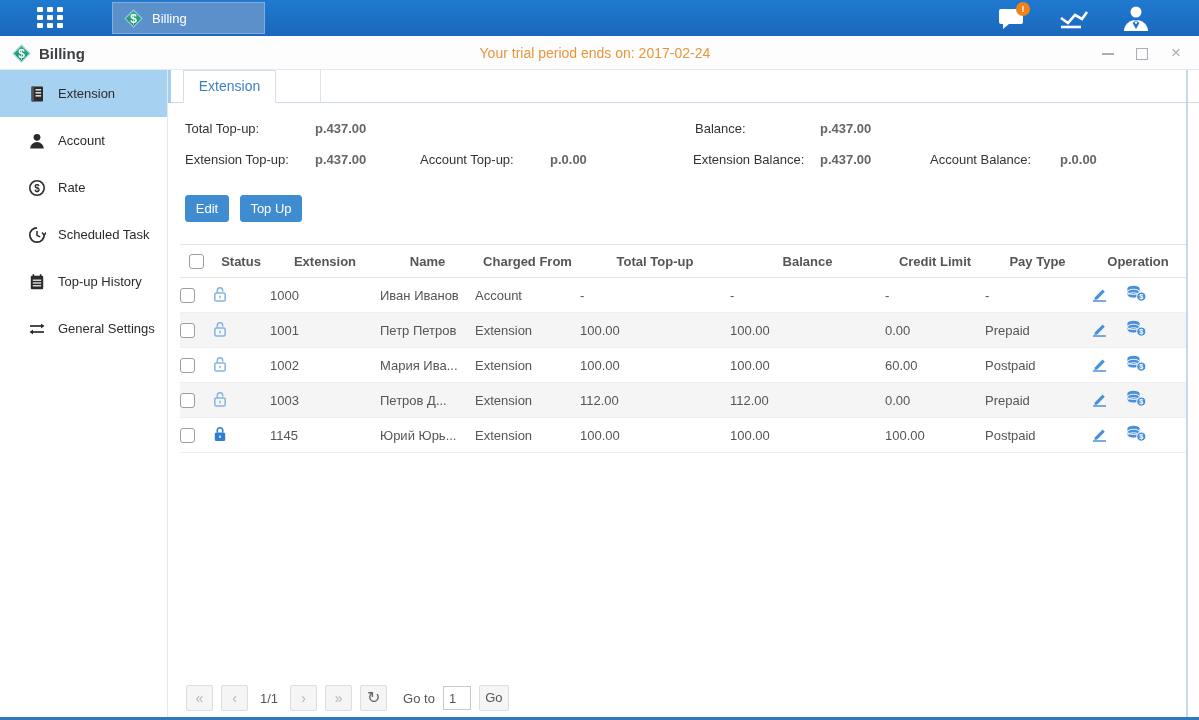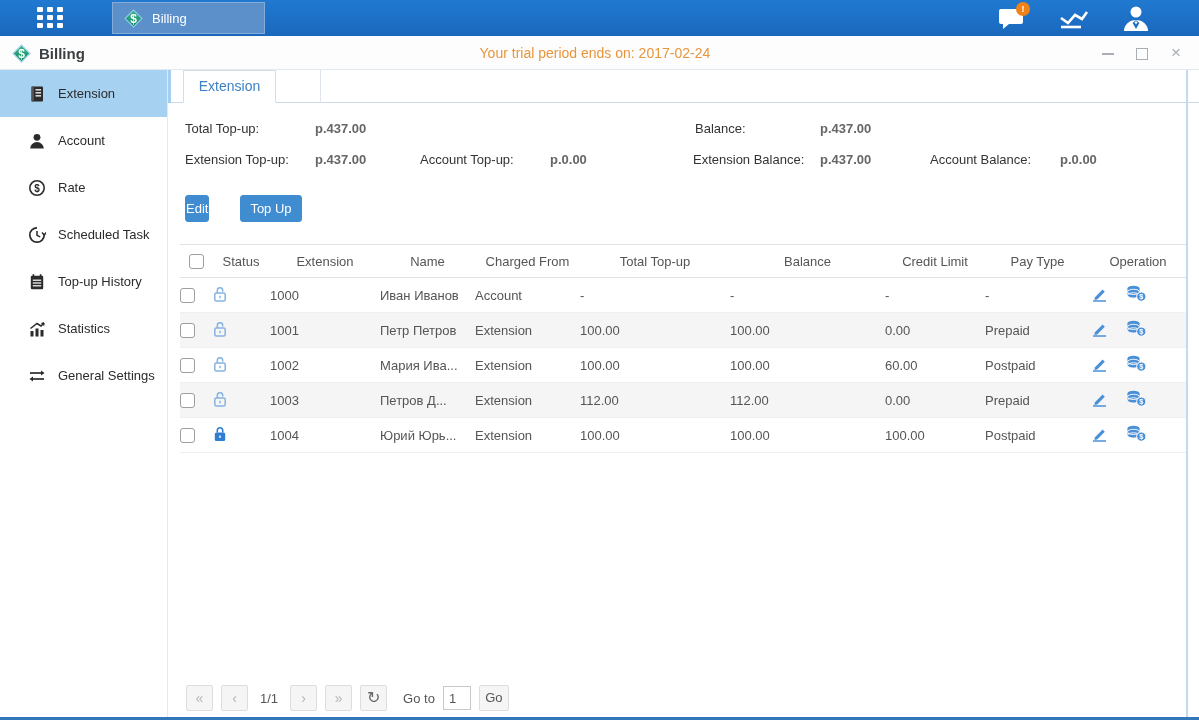--- a/index.html
+++ b/index.html
@@ -55,31 +55,31 @@
   .tab-active { position:absolute; left:15px; top:0; width:93px; height:33px; background:#fff;
                 border:1px solid #d5dde6; border-bottom:1px solid #fff; text-align:center;
                 line-height:31px; color:#3f82c4; font-size:14px; cursor:pointer; }
   .tab-sep { position:absolute; left:152px; top:0; height:33px; border-left:1px solid #dde4ec; }
 
   .sum-label { position:absolute; font-size:13px; font-weight:normal; color:#333; white-space:nowrap; }
   .sum-value { position:absolute; font-size:13px; color:#666; white-space:nowrap;font-weight:bold; }
 
   .btn-blue { position:absolute; height:27px; background:#3f8cd1; border:1px solid #3f8cd1; border-radius:3px;
               color:#fff; font-size:13px; text-align:center; cursor:pointer; font-family:inherit; }
-  #btn-edit { left:17px; top:125px; width:24px; }
+  #btn-edit { left:17px; top:125px; width:44px; }
   #btn-topup { left:72px; top:125px; width:62px; }
 
   
   #ext-table { position:absolute; left:12px; top:174px; width:1006px; border-collapse:collapse; table-layout:fixed; }
   #ext-table col.c-cb{width:32px} #ext-table col.c-st{width:58px} #ext-table col.c-ex{width:110px}
   #ext-table col.c-nm{width:95px} #ext-table col.c-cf{width:105px} #ext-table col.c-tt{width:150px}
   #ext-table col.c-ba{width:155px} #ext-table col.c-cl{width:100px} #ext-table col.c-pt{width:105px}
   #ext-table col.c-op{width:96px}
   #ext-table thead tr { height:33px; border-top:1px solid #e3e3e3; border-bottom:1px solid #e3e3e3; }
-  #ext-table th { font-weight:normal; font-size:13px; color:#555; text-align:center; }
+  #ext-table th { font-weight:bold; font-size:13px; color:#555; text-align:center; }
   #ext-table tbody tr { height:35px; border-bottom:1px solid #efefef; }
   #ext-table tbody tr:nth-child(even) { background:#f5f5f5; }
   #ext-table td { font-size:13px; color:#555; white-space:nowrap; overflow:hidden; }
   .cb { display:inline-block; width:15px; height:15px; border:1px solid #9e9e9e; border-radius:3px;
         background:#fff; vertical-align:middle; cursor:pointer; }
   .status-cell .lock { display:none; cursor:pointer; vertical-align:middle; }
   .status-cell.unlocked .lock-open { display:inline-block; }
   .status-cell.locked .lock-closed { display:inline-block; }
   .op-icons { display:inline-flex; gap:17px; align-items:center; }
   .op-icons span { cursor:pointer; display:inline-flex; }
@@ -211,30 +211,20 @@
     <div class="side-item">
       <svg class="side-icon" viewBox="0 0 18 18">
         <rect x="2.8" y="2.8" width="12.4" height="13.4" rx="1.2" fill="#2b2b2b"></rect>
         <rect x="4.6" y="1.2" width="1.6" height="3.2" fill="#2b2b2b"></rect>
         <rect x="11.8" y="1.2" width="1.6" height="3.2" fill="#2b2b2b"></rect>
         <rect x="4.8" y="6.6" width="8.4" height="1.2" fill="#fff"></rect>
         <rect x="4.8" y="9.4" width="8.4" height="1.2" fill="#fff"></rect>
         <rect x="4.8" y="12.2" width="8.4" height="1.2" fill="#fff"></rect>
       </svg>
       <span>Top-up History</span>
-    </div>
-    <div class="side-item">
-      <svg class="side-icon" viewBox="0 0 18 18">
-        <rect x="2.5" y="11" width="3" height="5.5" fill="#2b2b2b"></rect>
-        <rect x="7.5" y="8.5" width="3" height="8" fill="#2b2b2b"></rect>
-        <rect x="12.5" y="10" width="3" height="6.5" fill="#2b2b2b"></rect>
-        <path d="M2.5 8.5 L9 3.5 L13 6 L16 3" fill="none" stroke="#2b2b2b" stroke-width="1.5"></path>
-        <path d="M16 3 l-2.6 0.3 M16 3 l-0.3 2.6" stroke="#2b2b2b" stroke-width="1.3"></path>
-      </svg>
-      <span>Statistics</span>
     </div>
     <div class="side-item">
       <svg class="side-icon" viewBox="0 0 18 18">
         <path d="M2 6 H14" stroke="#2b2b2b" stroke-width="1.7"></path>
         <path d="M13 3.4 L16.5 6 L13 8.6 z" fill="#2b2b2b"></path>
         <path d="M4 12 H16" stroke="#2b2b2b" stroke-width="1.7"></path>
         <path d="M5 9.4 L1.5 12 L5 14.6 z" fill="#2b2b2b"></path>
       </svg>
       <span>General Settings</span>
     </div>
@@ -429,21 +419,21 @@
                 </span>
               </span></td>
           </tr>
           <tr>
             <td><span class="cb"></span></td>
             <td class="status-cell locked"><span class="lock lock-closed"><svg width="16" height="18" viewBox="0 0 16 18">
                   <rect x="2.8" y="7.5" width="10.4" height="8.5" rx="1.6" fill="#2e7fd2"></rect>
                   <path d="M5.3 7.5 V5.4 a2.7 2.7 0 0 1 5.4 0 V7.5" fill="none" stroke="#2e7fd2" stroke-width="1.6"></path>
                   <line x1="8" y1="10.5" x2="8" y2="13" stroke="#fff" stroke-width="1.4"></line>
                 </svg></span></td>
-            <td>1004</td>
+            <td>1145</td>
             <td>Юрий Юрь...</td>
             <td>Extension</td>
             <td>100.00</td>
             <td>100.00</td>
             <td>100.00</td>
             <td>Postpaid</td>
             <td><span class="op-icons">
                 <span>
                   <svg width="19" height="16" viewBox="0 0 19 16">
                     <path d="M5 11.2 L12.6 3.6 L14.8 5.8 L7.2 13.4 L4.4 14 z" fill="#4a90d9"></path>

